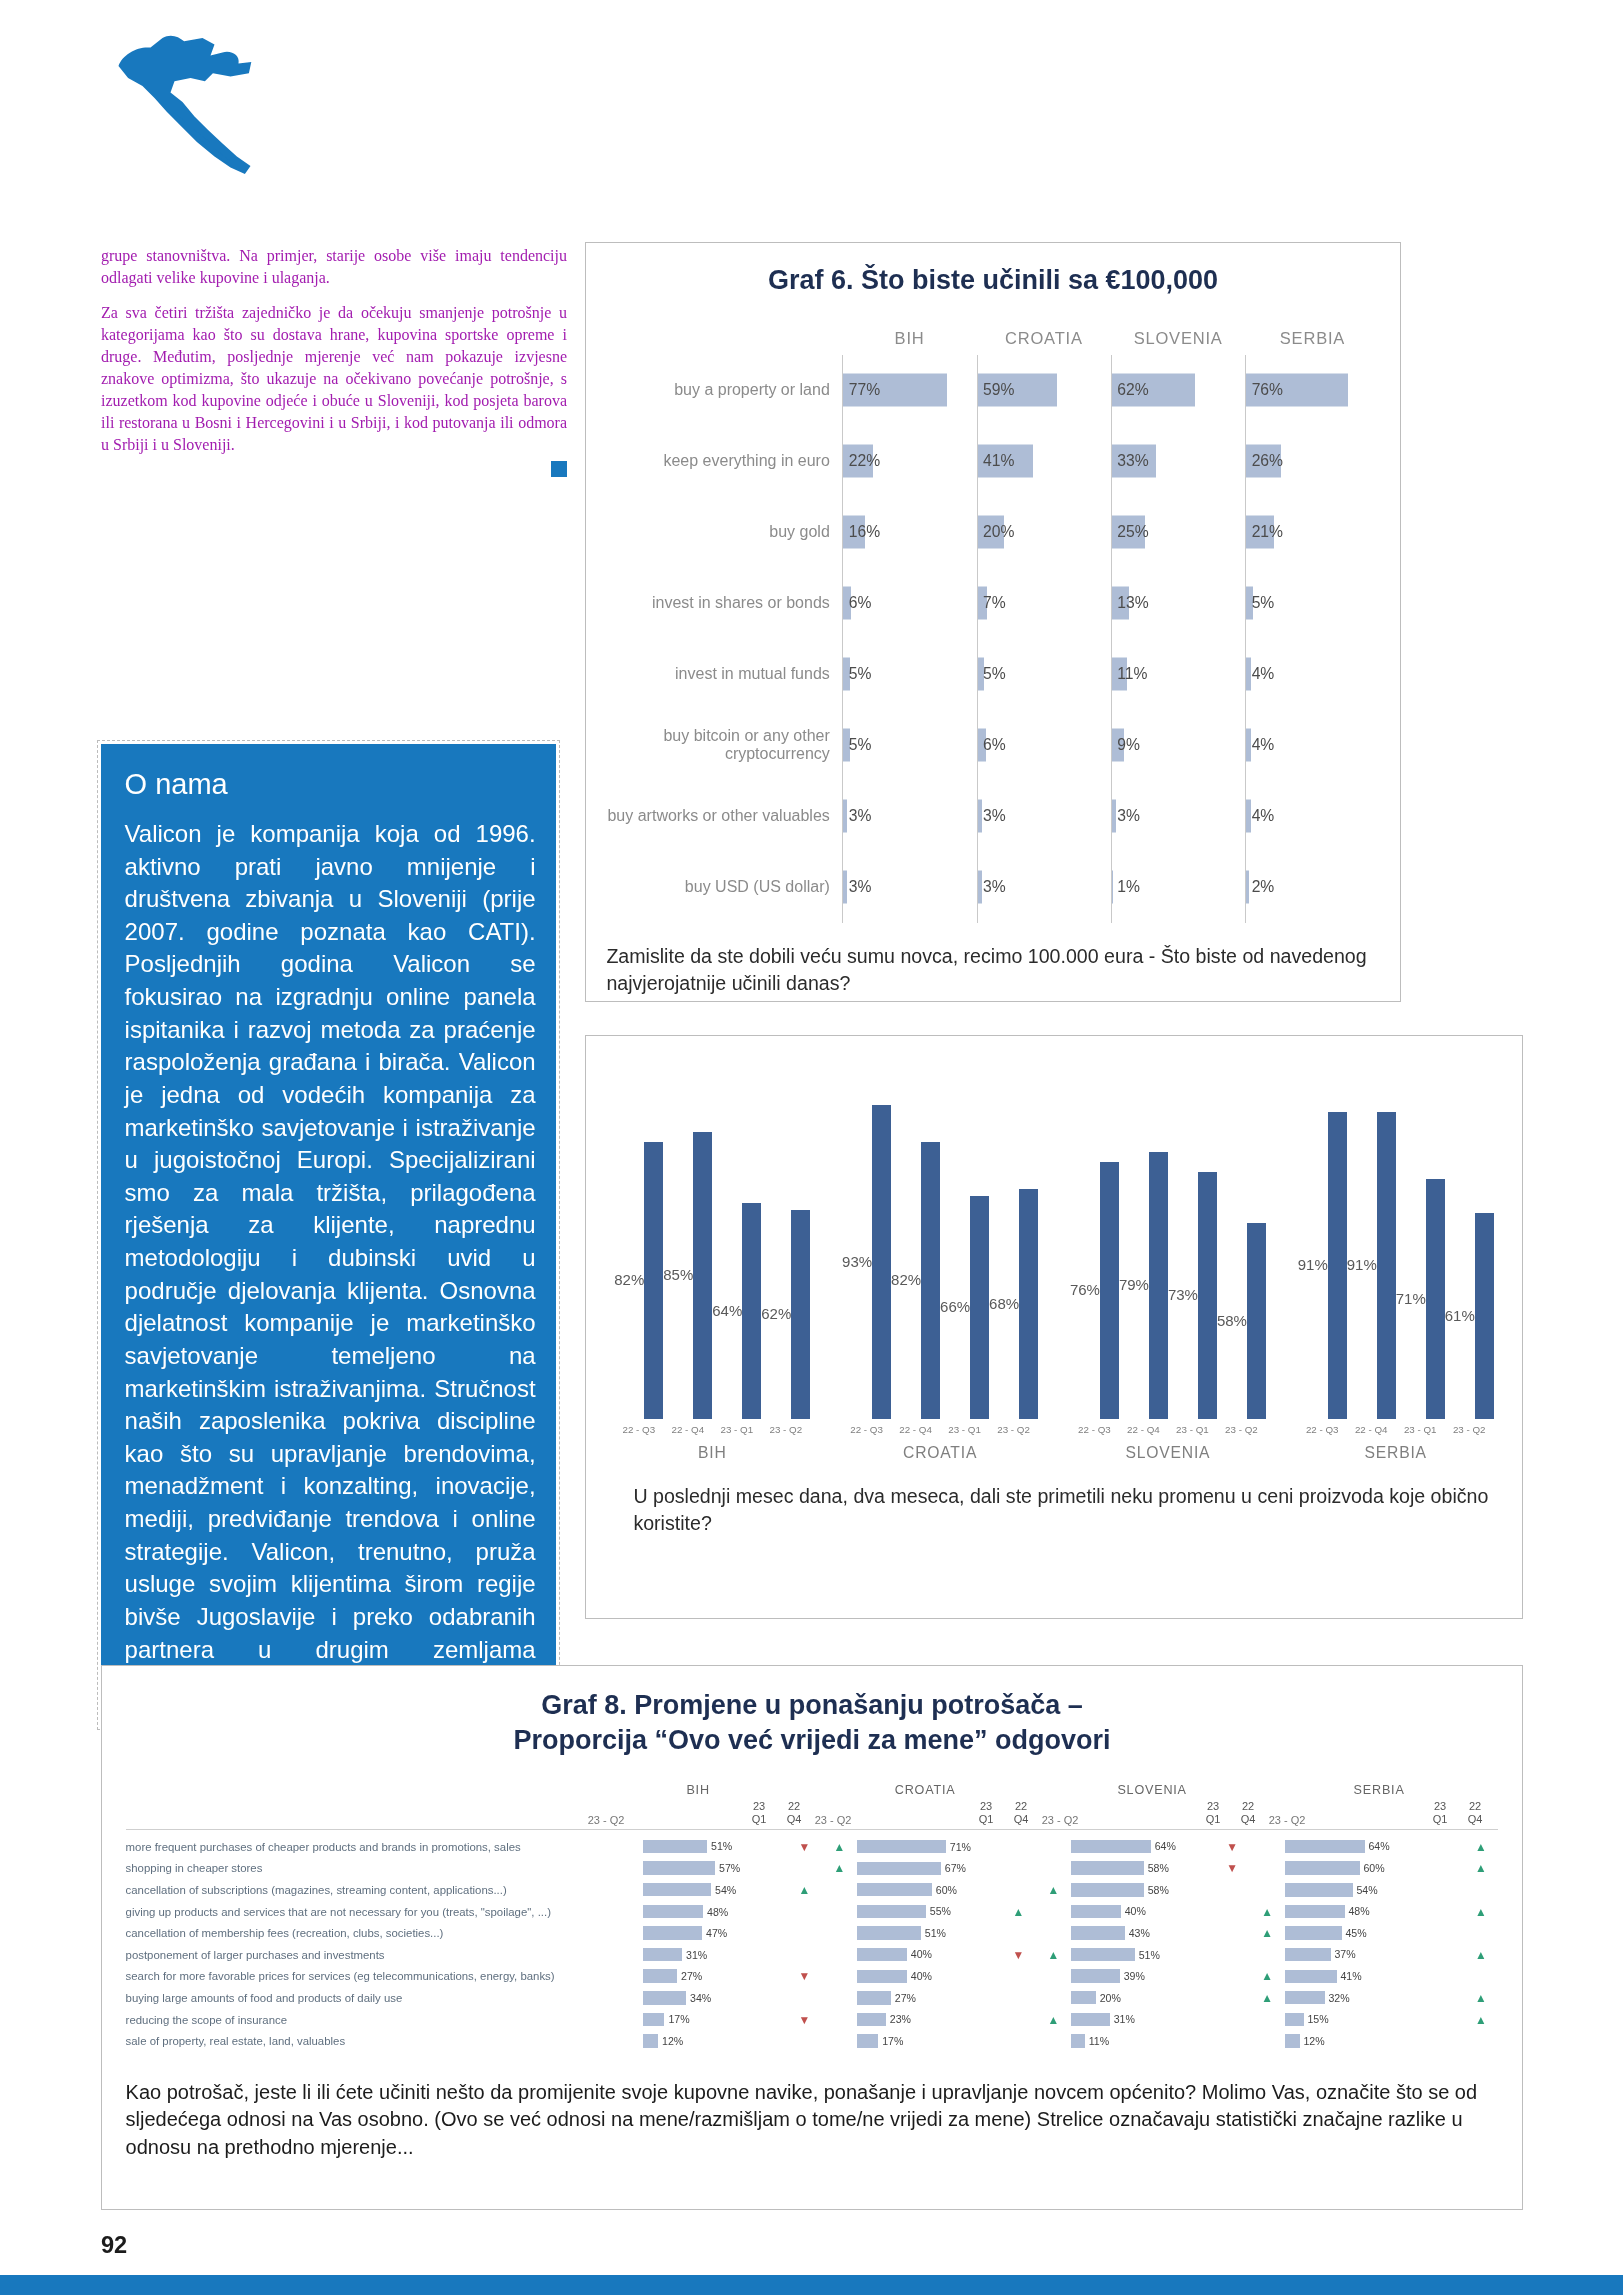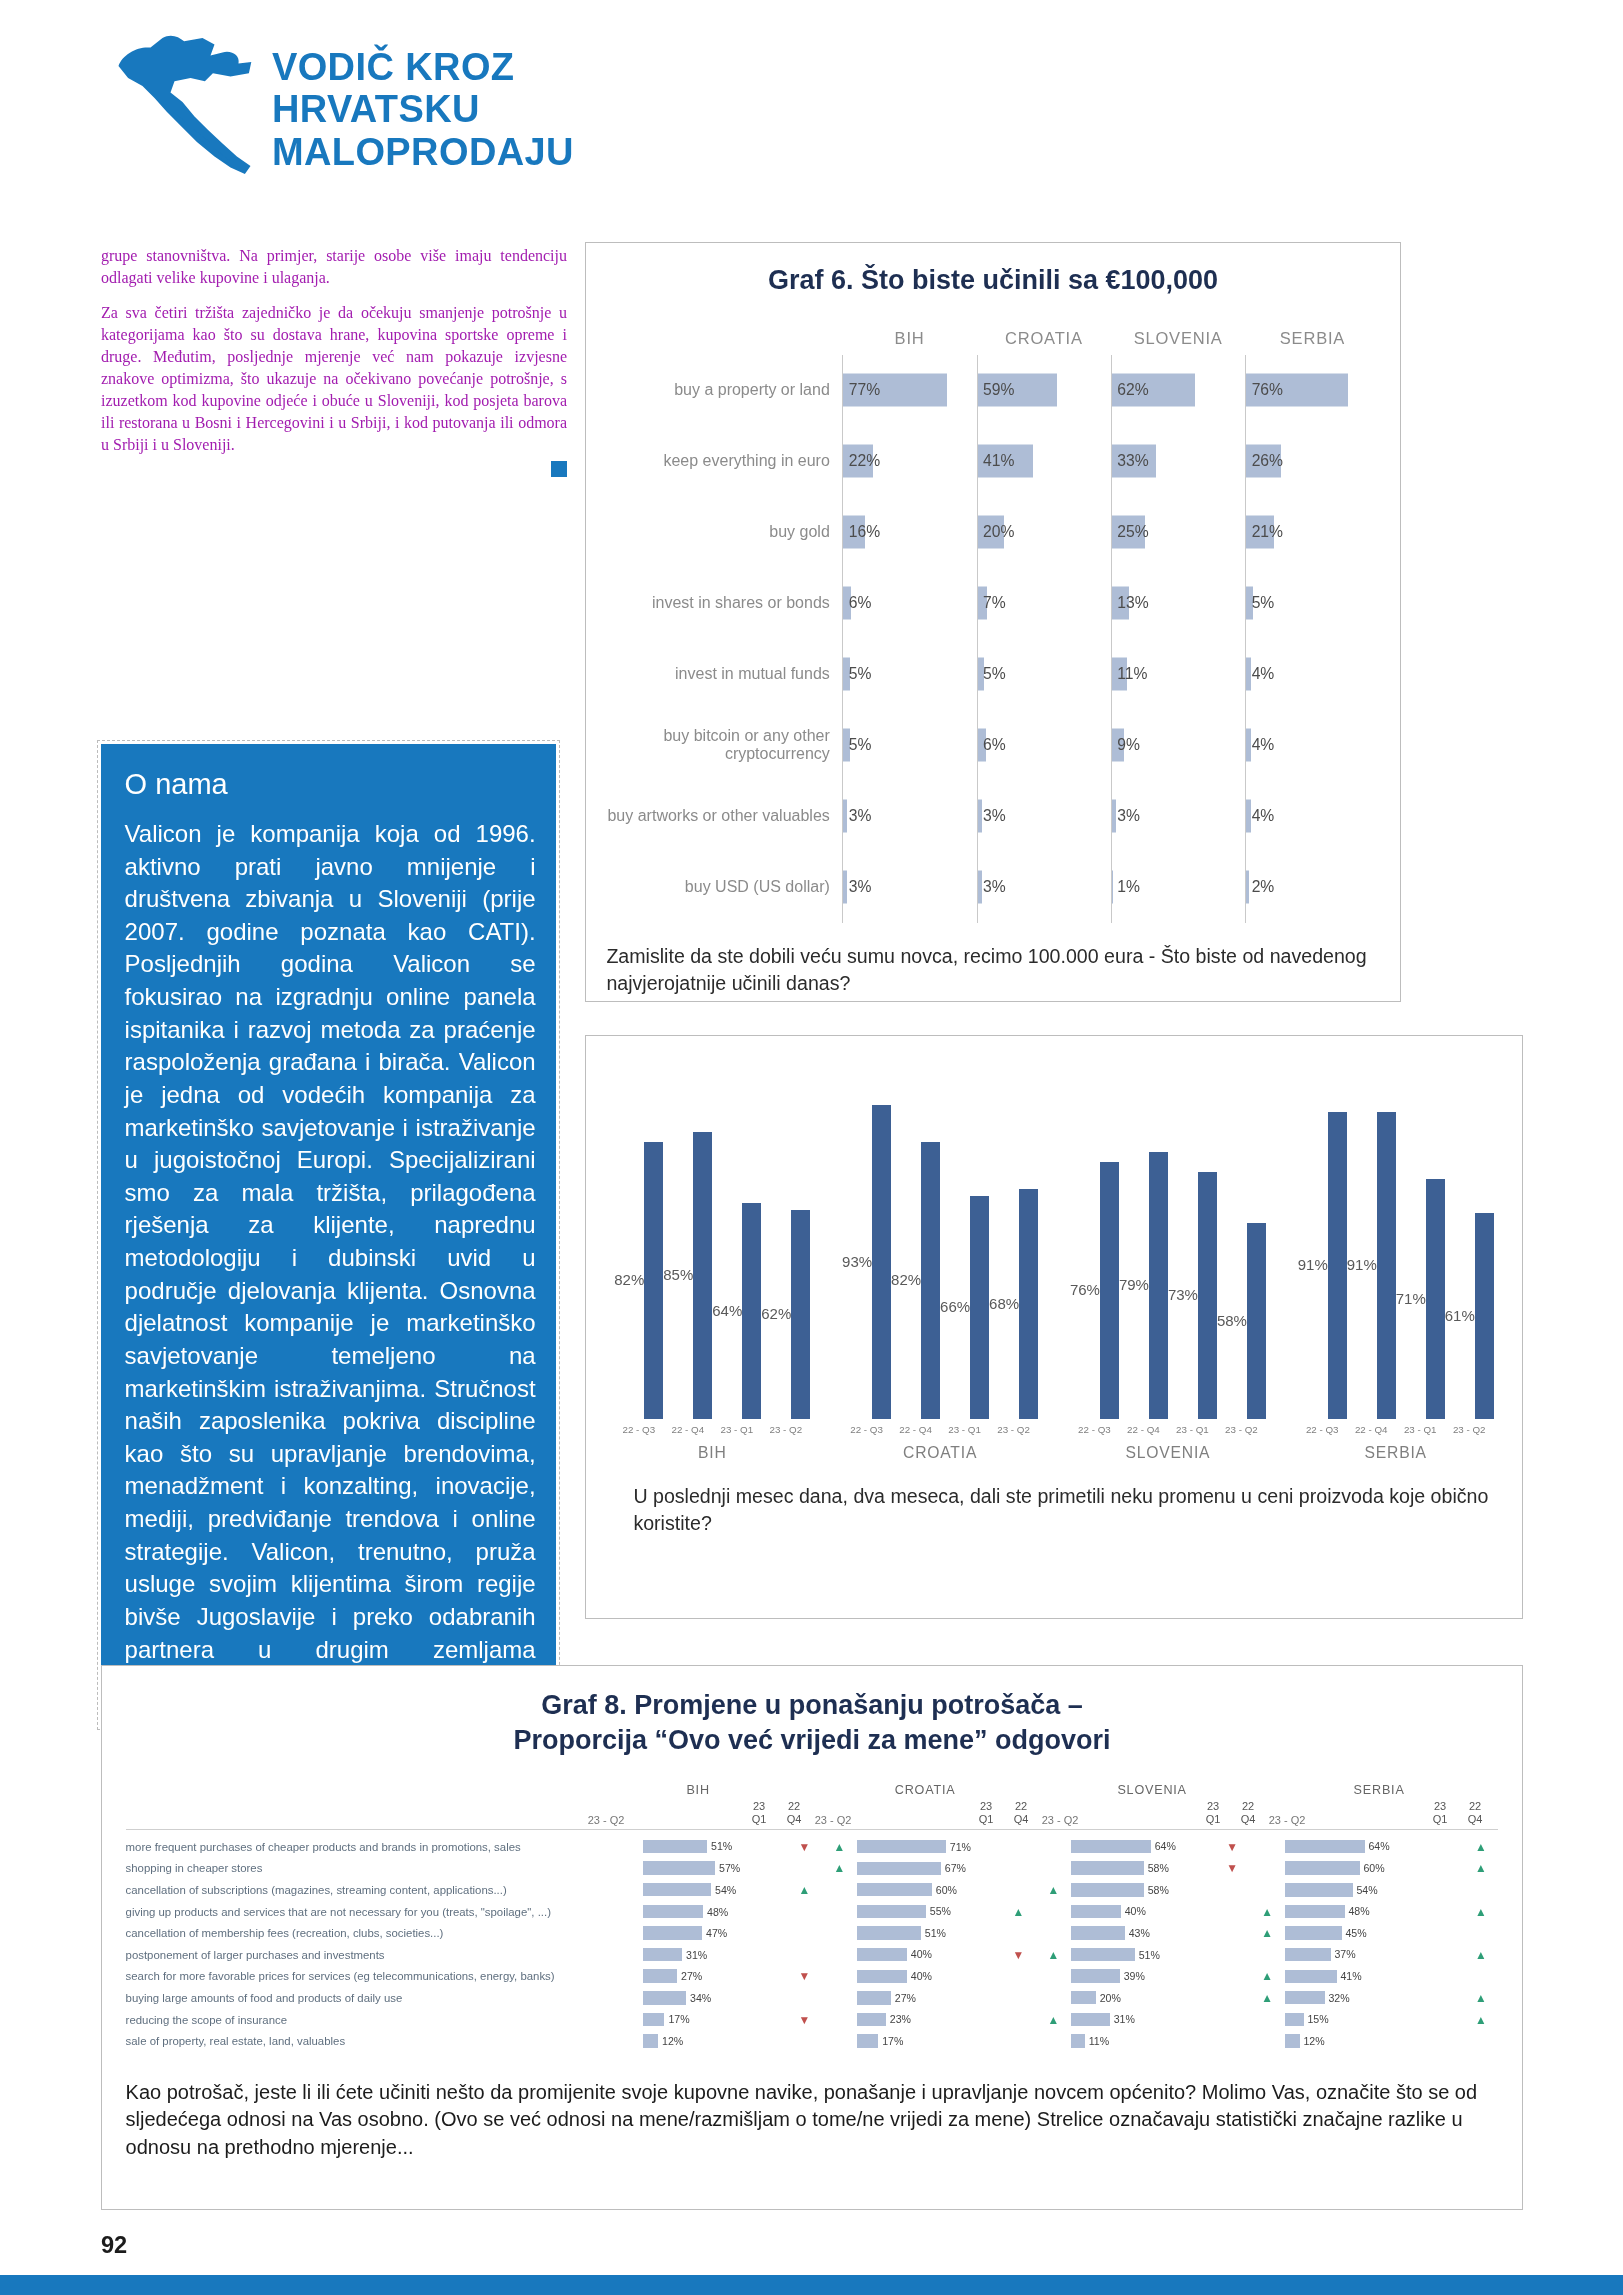--- a/index.html
+++ b/index.html
@@ -95,25 +95,20 @@
 
 <div class="page">
 
   <div class="header">
     <svg class="logo" viewBox="0 0 210 210" xmlns="http://www.w3.org/2000/svg">
       <path fill="#1878be" d="M30,55 C35,40 55,30 70,32 L85,20 C95,14 105,18 112,24 L135,20 L150,28 L145,42 L160,38 C172,35 182,42 180,52 L196,50 L193,64 L170,68 L148,64 L138,74 L120,70 L100,74 L95,88 L110,100 L125,118 L142,135 L160,152 L178,168 L195,180 L188,190 L170,182 L150,168 L128,150 L108,130 L90,112 L75,95 L60,80 L42,70 Z"></path>
       <rect fill="#1878be" x="120" y="142" width="26" height="5" transform="rotate(38 133 144)"></rect>
       <rect fill="#1878be" x="146" y="165" width="24" height="5" transform="rotate(38 158 167)"></rect>
       <rect fill="#1878be" x="96" y="118" width="18" height="4" transform="rotate(38 105 120)"></rect>
     </svg>
-    <div class="header-title">
-      <div>VODIČ KROZ</div>
-      <div>HRVATSKU</div>
-      <div>MALOPRODAJU</div>
-    </div>
   </div>
 
   <div class="intro">
     <p>grupe stanovništva. Na primjer, starije osobe više imaju tendenciju odlagati velike kupovine i ulaganja.</p>
     <p>Za sva četiri tržišta zajedničko je da očekuju smanjenje potrošnje u kategorijama kao što su dostava hrane, kupovina sportske opreme i druge. Međutim, posljednje mjerenje već nam pokazuje izvjesne znakove optimizma, što ukazuje na očekivano povećanje potrošnje, s izuzetkom kod kupovine odjeće i obuće u Sloveniji, kod posjeta barova ili restorana u Bosni i Hercegovini i u Srbiji, i kod putovanja ili odmora u Srbiji i u Sloveniji.</p>
     <span class="end-mark"></span>
   </div>
 
   <div class="about">
     <div class="about-title">O nama</div>

